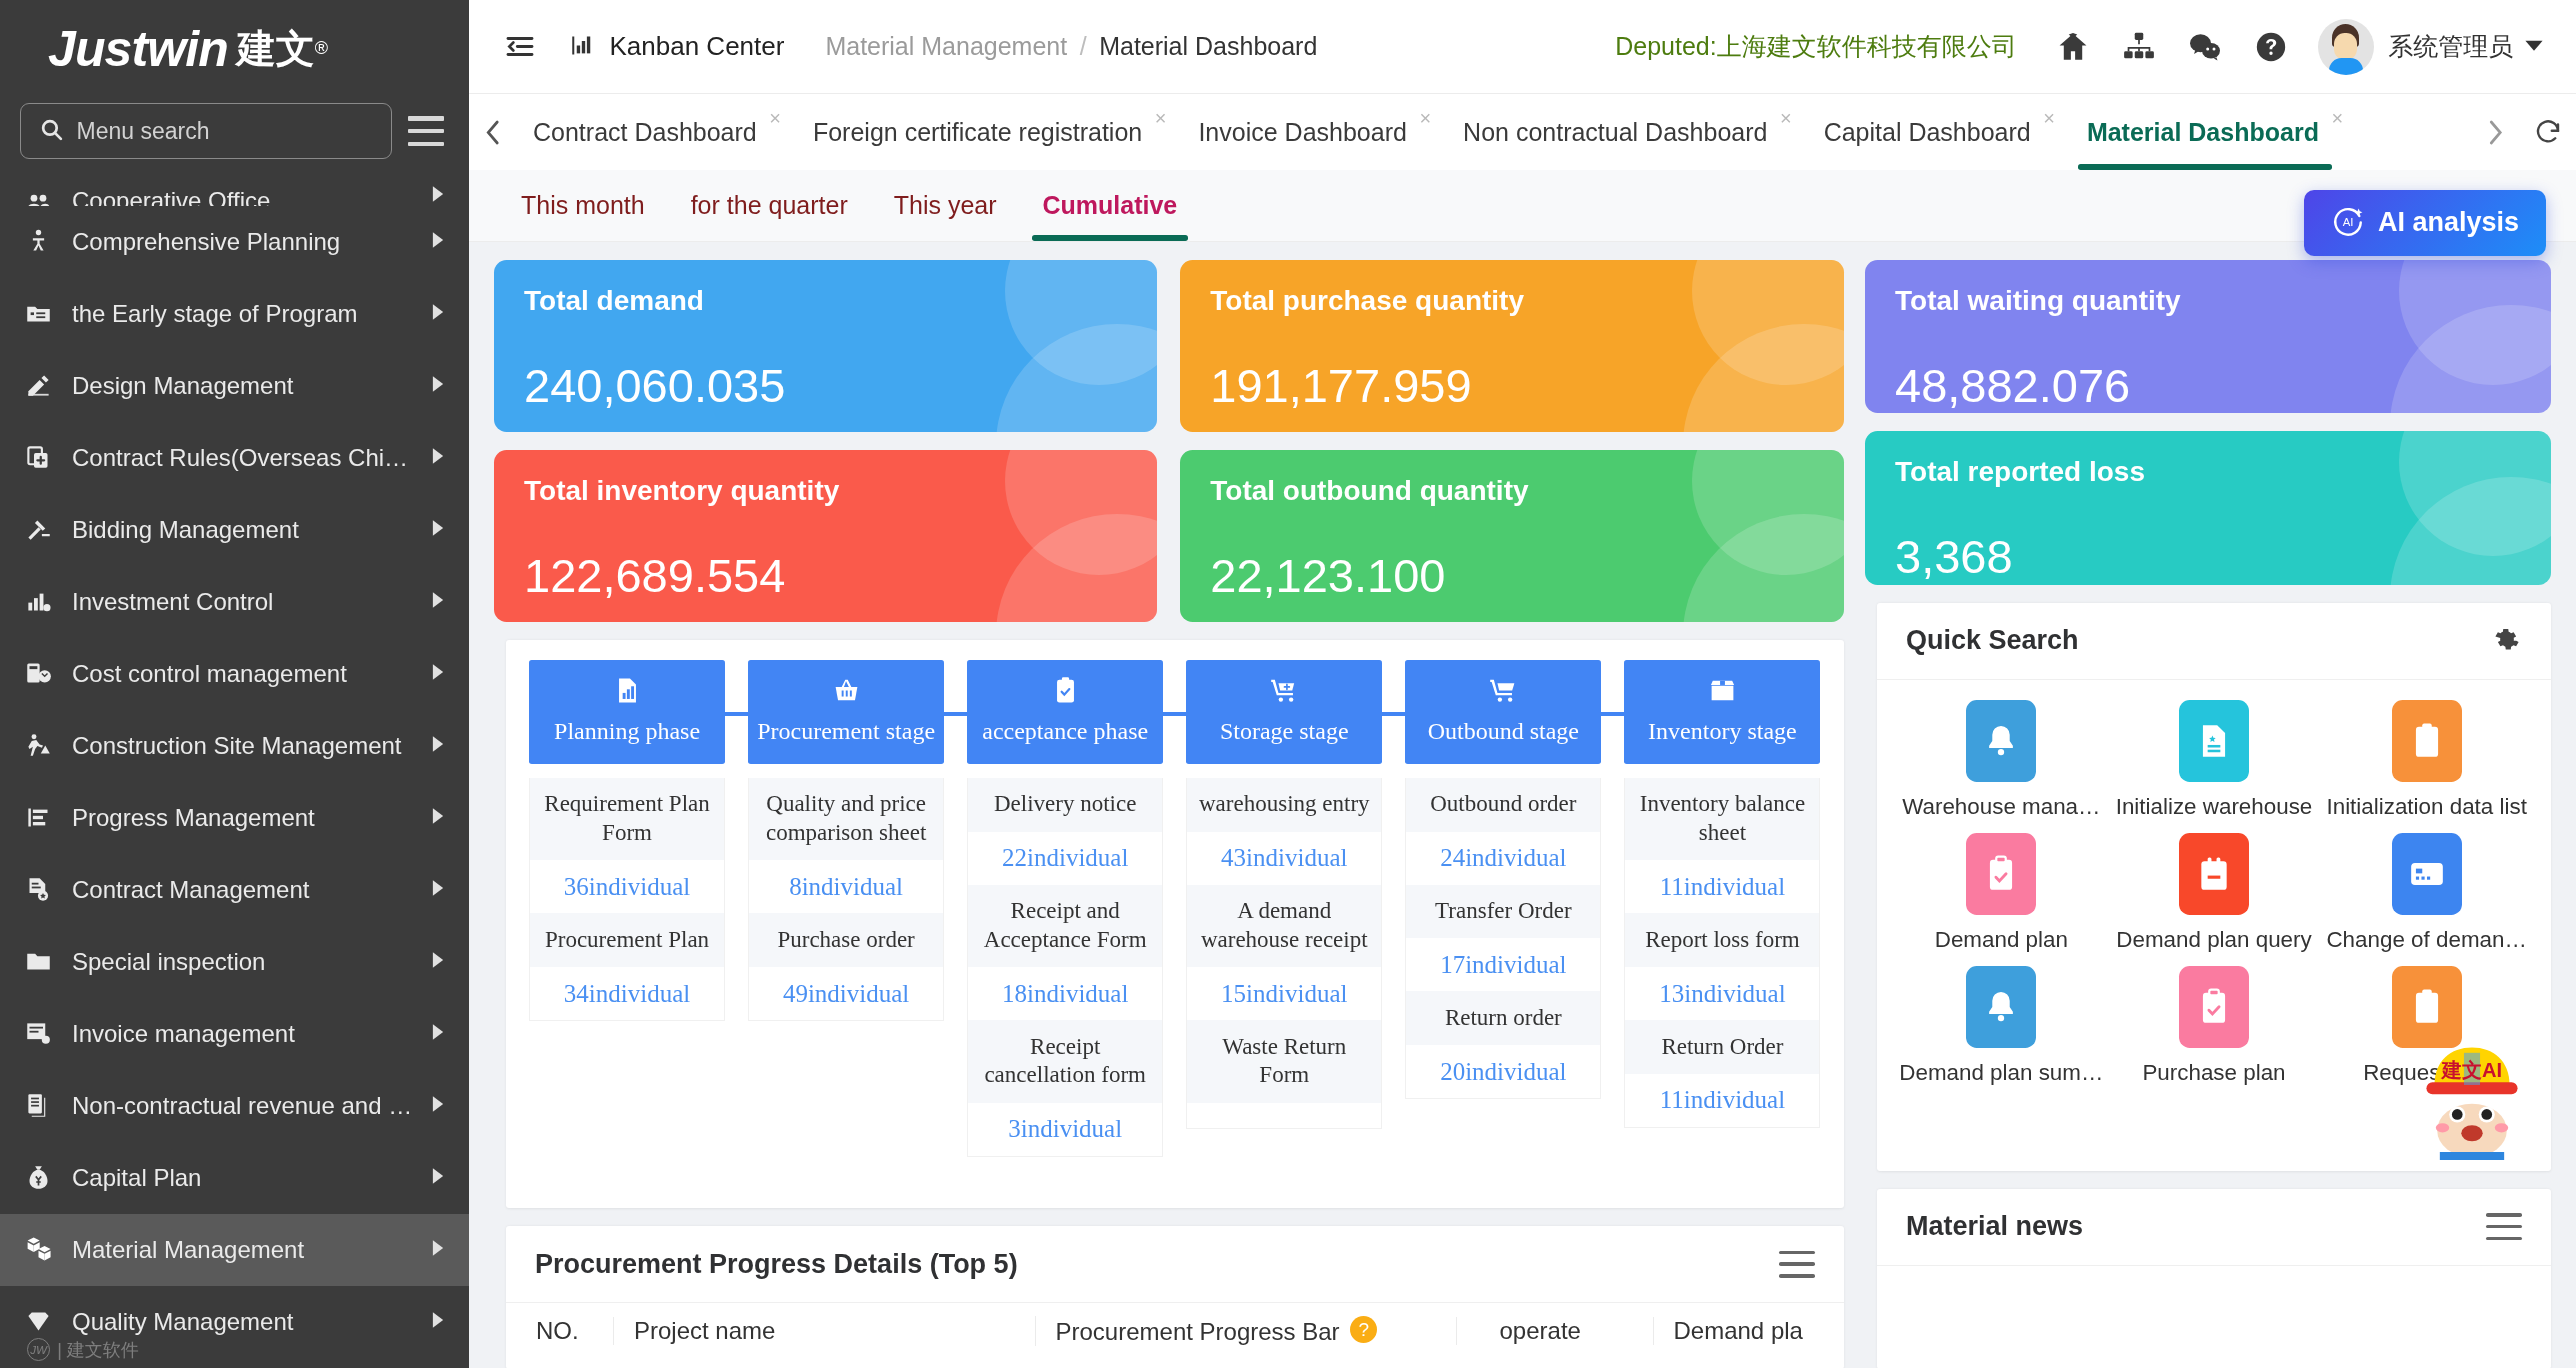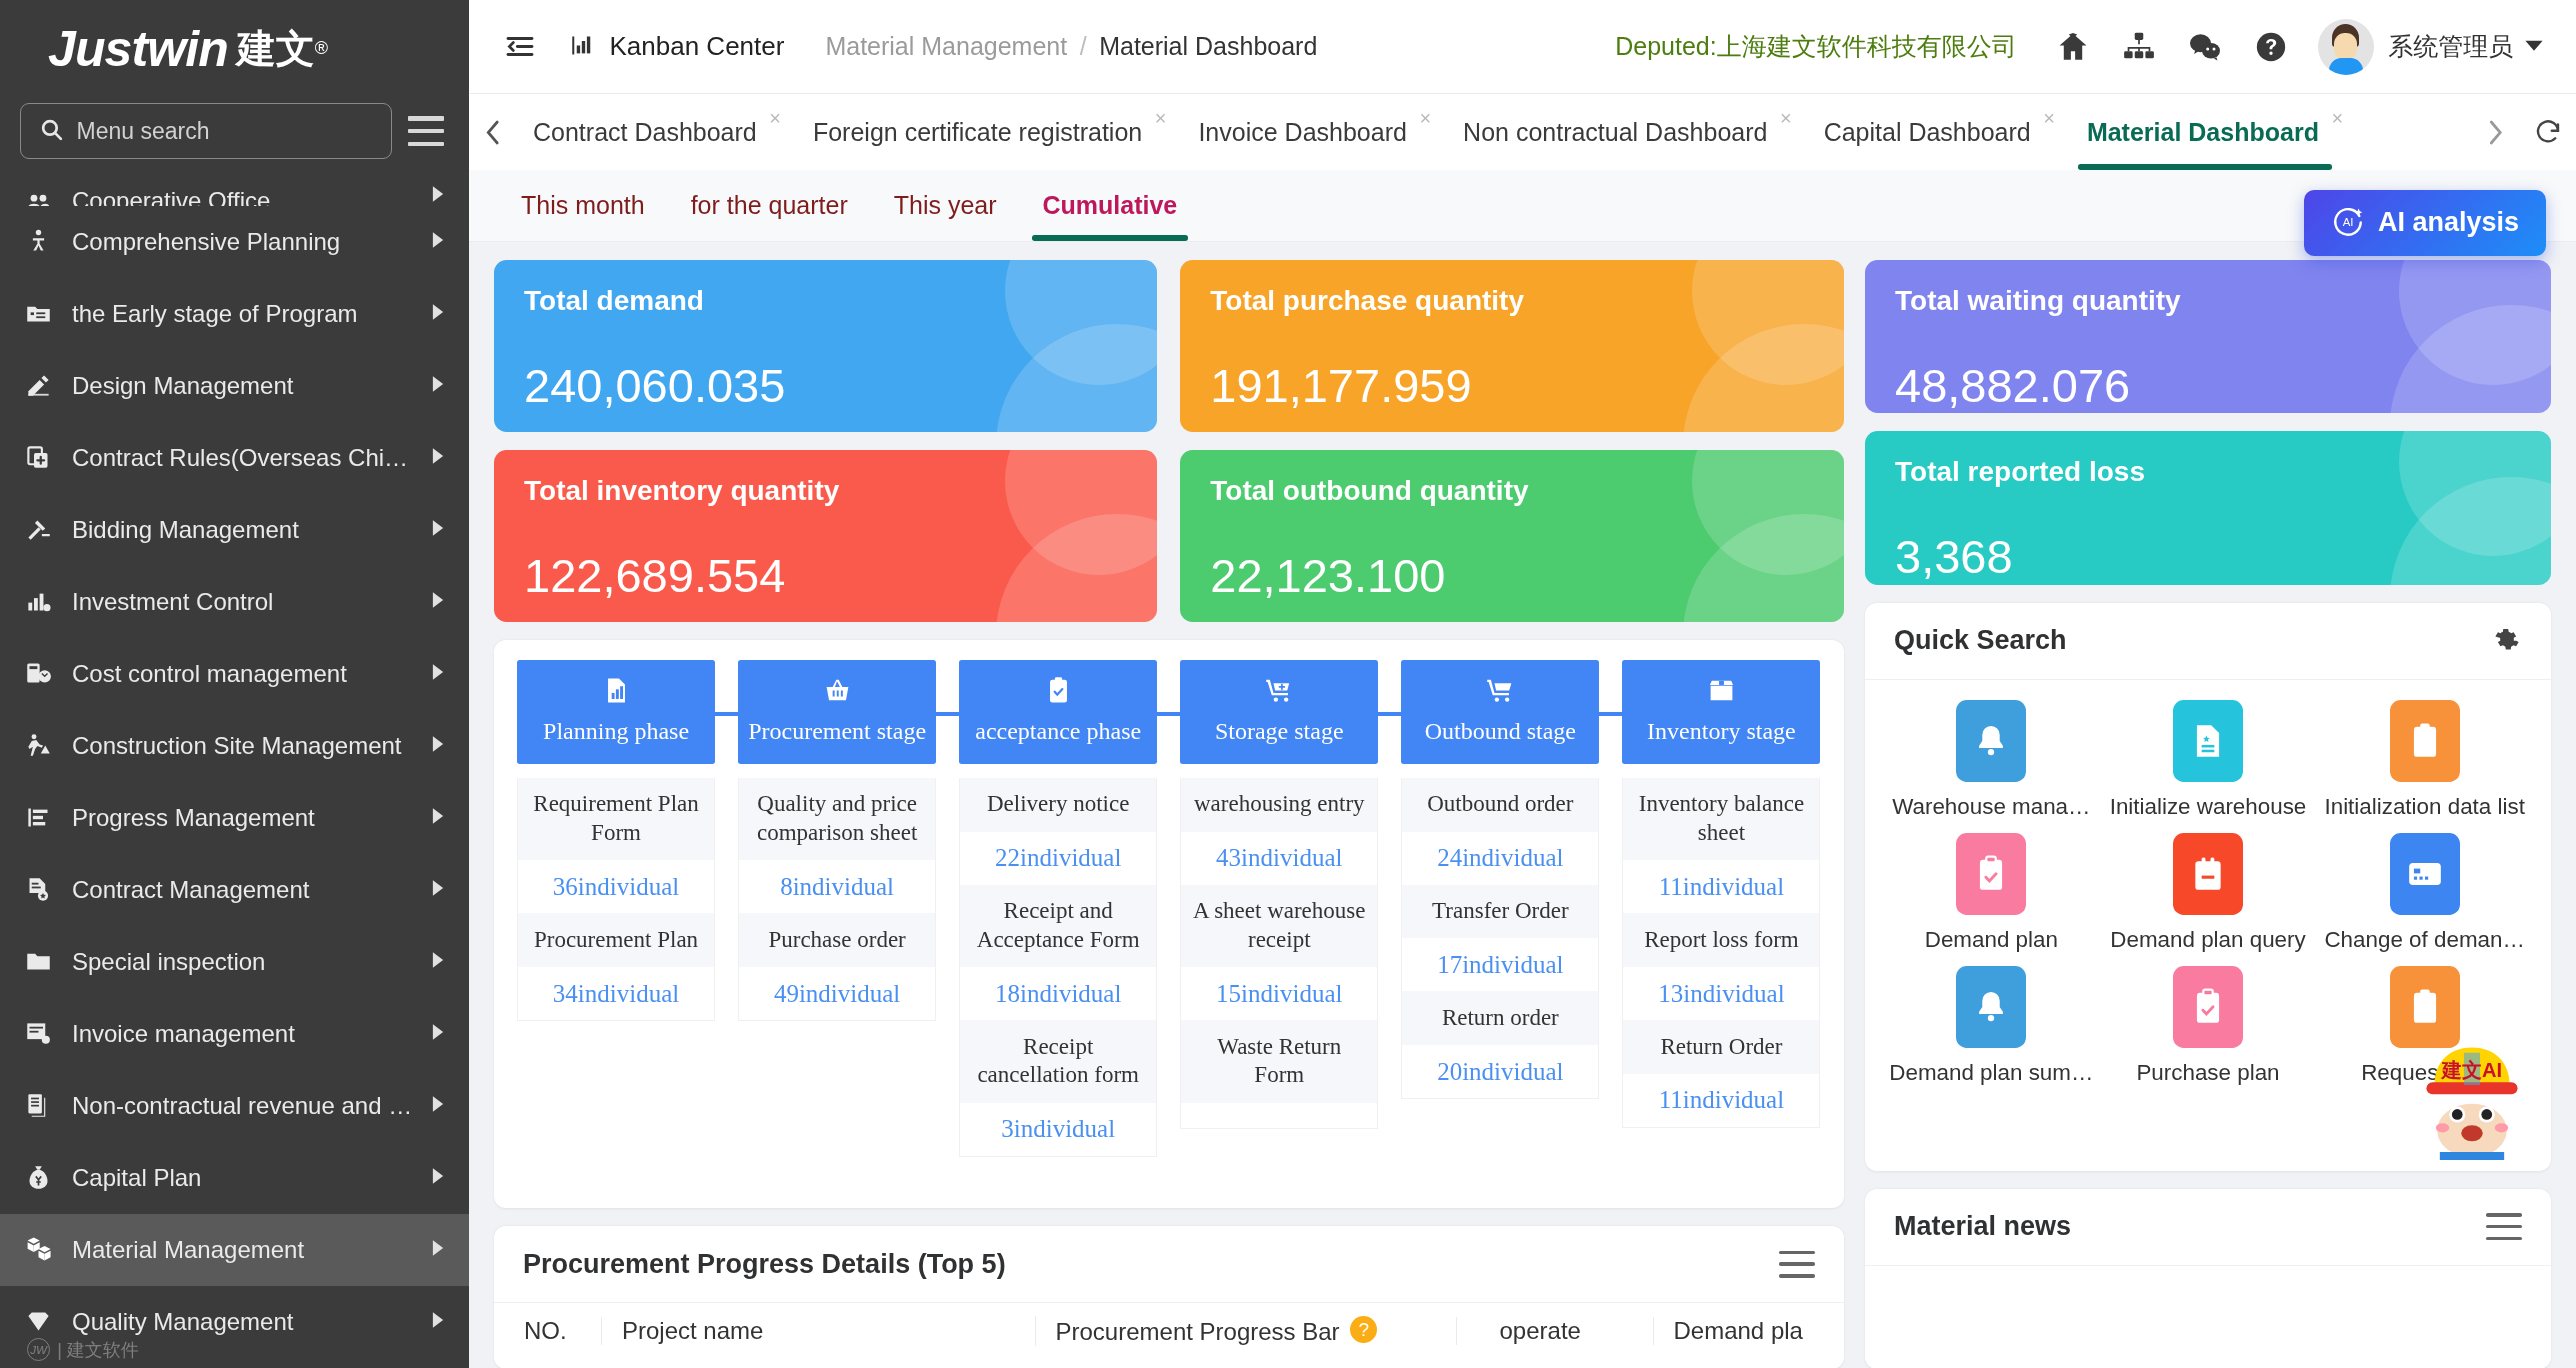--- a/index.html
+++ b/index.html
@@ -134,21 +134,21 @@
     padding: 25px 30px; color: #fff; cursor: pointer;
   }
   .kpi .kt { font-size: 28px; font-weight: 600; position: relative; z-index: 2; }
   .kpi .kv { font-size: 47px; font-weight: 400; margin-top: 41px; position: relative; z-index: 2; }
   .kpi .bub1, .kpi .bub2 { position: absolute; border-radius: 50%; background: rgba(255,255,255,.17); }
   .kpi .bub1 { width: 188px; height: 188px; right: -36px; top: -63px; }
   .kpi .bub2 { width: 242px; height: 242px; right: -81px; bottom: -134px; }
 
   .kpi-right { height: 195px; }
 
-  .panel { background: #fff; border-radius: 12px; box-shadow: 0 0.9px 2.7px rgba(0,0,0,.07); overflow: hidden; }
+  .panel { background: #fff; border-radius: 3px; box-shadow: 0 0.9px 2.7px rgba(0,0,0,.07); overflow: hidden; margin-left: 12px; }
   .panel-head {
     height: 77px; display: flex; align-items: center; justify-content: space-between;
     padding: 0 29px; border-bottom: 0.9px solid #efefef;
   }
   .panel-title { font-size: 27px; font-weight: 700; color: #303133; }
 
   
   .flow-panel { flex: 0 0 568px; padding: 20px 23px 0 23px; overflow: hidden; font-family: Liberation Serif, serif; }
   .flow { display: flex; align-items: flex-start; height: 100%; }
   .stage { flex: 1; min-width: 0; display: flex; flex-direction: column; align-items: center; }
@@ -779,21 +779,21 @@
                         <circle cx="17.5" cy="19.5" r="1.8"></circle>
                       <path d="M7 6h13l-1.6 6H8.4z"></path>
                         <path d="M14 7v4M12 9h4" stroke="#4285f4" stroke-width="1.4" stroke-linecap="round"></path>
                     </svg>
                   </span>
                   <span class="sh-label">Storage stage</span>
                 </div>
                 <div class="stage-items">
                   <div class="si-name">warehousing entry</div>
                   <div class="si-val">43individual</div>
-                  <div class="si-name">A sheet warehouse receipt</div>
+                  <div class="si-name">A demand warehouse receipt</div>
                   <div class="si-val">15individual</div>
                   <div class="si-name">Waste Return Form</div>
                   <div class="si-val"></div>
                 </div>
               </div>
               <div class="stage-conn"></div>
 
               <div class="stage">
                 <div class="stage-head">
                   <span class="sh-icon">

